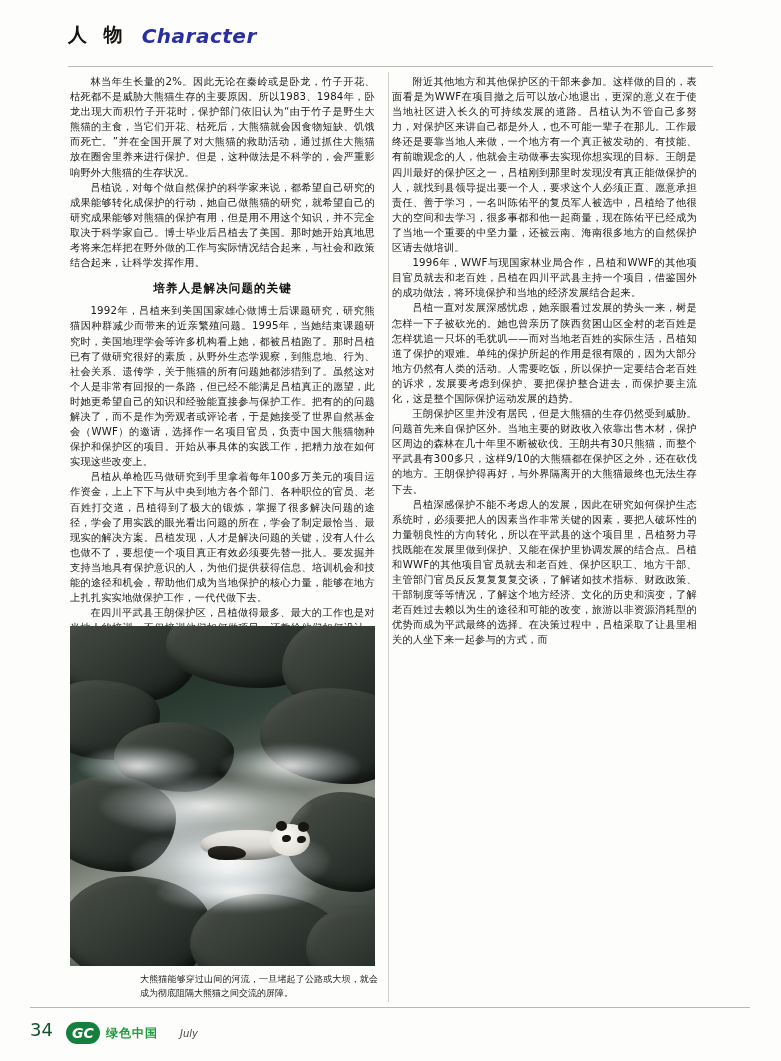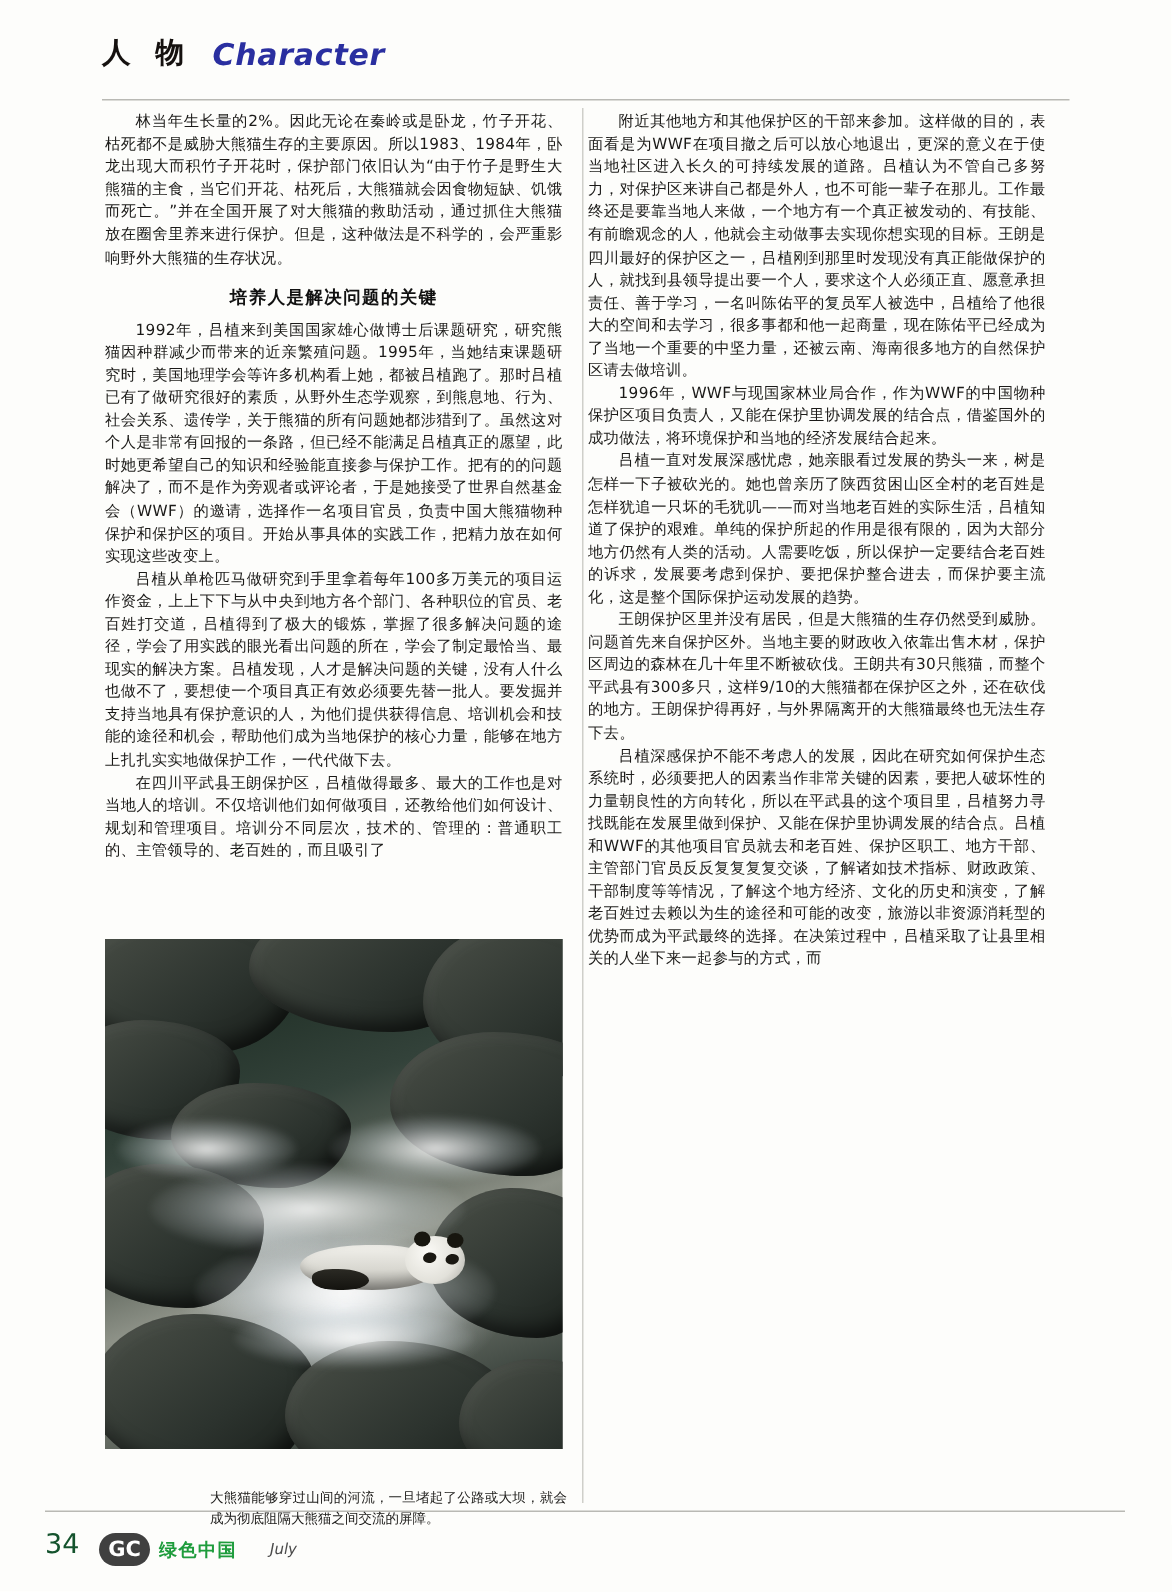--- a/index.html
+++ b/index.html
@@ -174,21 +174,20 @@
   .caption {
     position: absolute;
     left: 140px;
     top: 972px;
     width: 238px;
     font-size: 9px;
     line-height: 14px;
     color: #1b1a18;
     text-align: justify;
     font-family: "DejaVu Sans", sans-serif;
-    margin-top: 20px;
   }
 
   
   .page-number {
     position: absolute;
     left: 30px;
     top: 1019px;
     font-size: 18px;
     color: #14532d;
     font-family: "DejaVu Sans", sans-serif;
@@ -198,29 +197,30 @@
     left: 66px;
     top: 1022px;
     display: flex;
     align-items: center;
     gap: 6px;
   }
   .gc-badge {
     width: 34px;
     height: 22px;
     border-radius: 11px;
-    background: #404040;
+    background: #15803d;
     color: #fff;
     font-weight: bold;
     font-size: 14px;
     display: flex;
     align-items: center;
     justify-content: center;
     letter-spacing: 0px;
     font-family: "DejaVu Sans", sans-serif;
+    font-style: italic;
   }
   .footer-cn {
     font-size: 12px;
     color: #1e9c3c;
     font-weight: bold;
     letter-spacing: 1px;
   }
   .footer-month {
     font-size: 10px;
     color: #4a4a4a;
@@ -237,29 +237,30 @@
     <span class="header-cn">人 物</span>
     <span class="header-en">Character</span>
   </div>
 
   <div class="rule-top"></div>
   <div class="rule-mid"></div>
   <div class="rule-bottom"></div>
 
   <div class="col col-left">
     <p>林当年生长量的2%。因此无论在秦岭或是卧龙，竹子开花、枯死都不是威胁大熊猫生存的主要原因。所以1983、1984年，卧龙出现大而积竹子开花时，保护部门依旧认为“由于竹子是野生大熊猫的主食，当它们开花、枯死后，大熊猫就会因食物短缺、饥饿而死亡。”并在全国开展了对大熊猫的救助活动，通过抓住大熊猫放在圈舍里养来进行保护。但是，这种做法是不科学的，会严重影响野外大熊猫的生存状况。</p>
+    <p>吕植说，对每个做自然保护的科学家来说，都希望自己研究的成果能够转化成保护的行动，她自己做熊猫的研究，就希望自己的研究成果能够对熊猫的保护有用，但是用不用这个知识，并不完全取决于科学家自己。博士毕业后吕植去了美国。那时她开始真地思考将来怎样把在野外做的工作与实际情况结合起来，与社会和政策结合起来，让科学发挥作用。</p>
     <div class="subhead">培养人是解决问题的关键</div>
     <p>1992年，吕植来到美国国家雄心做博士后课题研究，研究熊猫因种群减少而带来的近亲繁殖问题。1995年，当她结束课题研究时，美国地理学会等许多机构看上她，都被吕植跑了。那时吕植已有了做研究很好的素质，从野外生态学观察，到熊息地、行为、社会关系、遗传学，关于熊猫的所有问题她都涉猎到了。虽然这对个人是非常有回报的一条路，但已经不能满足吕植真正的愿望，此时她更希望自己的知识和经验能直接参与保护工作。把有的的问题解决了，而不是作为旁观者或评论者，于是她接受了世界自然基金会（WWF）的邀请，选择作一名项目官员，负责中国大熊猫物种保护和保护区的项目。开始从事具体的实践工作，把精力放在如何实现这些改变上。</p>
     <p>吕植从单枪匹马做研究到手里拿着每年100多万美元的项目运作资金，上上下下与从中央到地方各个部门、各种职位的官员、老百姓打交道，吕植得到了极大的锻炼，掌握了很多解决问题的途径，学会了用实践的眼光看出问题的所在，学会了制定最恰当、最现实的解决方案。吕植发现，人才是解决问题的关键，没有人什么也做不了，要想使一个项目真正有效必须要先替一批人。要发掘并支持当地具有保护意识的人，为他们提供获得信息、培训机会和技能的途径和机会，帮助他们成为当地保护的核心力量，能够在地方上扎扎实实地做保护工作，一代代做下去。</p>
     <p>在四川平武县王朗保护区，吕植做得最多、最大的工作也是对当地人的培训。不仅培训他们如何做项目，还教给他们如何设计、规划和管理项目。培训分不同层次，技术的、管理的：普通职工的、主管领导的、老百姓的，而且吸引了</p>
   </div>
 
   <div class="col col-right">
     <p>附近其他地方和其他保护区的干部来参加。这样做的目的，表面看是为WWF在项目撤之后可以放心地退出，更深的意义在于使当地社区进入长久的可持续发展的道路。吕植认为不管自己多努力，对保护区来讲自己都是外人，也不可能一辈子在那儿。工作最终还是要靠当地人来做，一个地方有一个真正被发动的、有技能、有前瞻观念的人，他就会主动做事去实现你想实现的目标。王朗是四川最好的保护区之一，吕植刚到那里时发现没有真正能做保护的人，就找到县领导提出要一个人，要求这个人必须正直、愿意承担责任、善于学习，一名叫陈佑平的复员军人被选中，吕植给了他很大的空间和去学习，很多事都和他一起商量，现在陈佑平已经成为了当地一个重要的中坚力量，还被云南、海南很多地方的自然保护区请去做培训。</p>
-    <p>1996年，WWF与现国家林业局合作，作为WWF的中国物种保护区项目负责人，又能在保护里协调发展的结合点，借鉴国外的成功做法，将环境保护和当地的经济发展结合起来。</p>
+    <p>1996年，WWF与现国家林业局合作，吕植和WWF的其他项目官员就去和老百姓，吕植在四川平武县主持一个项目，借鉴国外的成功做法，将环境保护和当地的经济发展结合起来。</p>
     <p>吕植一直对发展深感忧虑，她亲眼看过发展的势头一来，树是怎样一下子被砍光的。她也曾亲历了陕西贫困山区全村的老百姓是怎样犹追一只坏的毛犹叽——而对当地老百姓的实际生活，吕植知道了保护的艰难。单纯的保护所起的作用是很有限的，因为大部分地方仍然有人类的活动。人需要吃饭，所以保护一定要结合老百姓的诉求，发展要考虑到保护、要把保护整合进去，而保护要主流化，这是整个国际保护运动发展的趋势。</p>
     <p>王朗保护区里并没有居民，但是大熊猫的生存仍然受到威胁。问题首先来自保护区外。当地主要的财政收入依靠出售木材，保护区周边的森林在几十年里不断被砍伐。王朗共有30只熊猫，而整个平武县有300多只，这样9/10的大熊猫都在保护区之外，还在砍伐的地方。王朗保护得再好，与外界隔离开的大熊猫最终也无法生存下去。</p>
     <p>吕植深感保护不能不考虑人的发展，因此在研究如何保护生态系统时，必须要把人的因素当作非常关键的因素，要把人破坏性的力量朝良性的方向转化，所以在平武县的这个项目里，吕植努力寻找既能在发展里做到保护、又能在保护里协调发展的结合点。吕植和WWF的其他项目官员就去和老百姓、保护区职工、地方干部、主管部门官员反反复复复复交谈，了解诸如技术指标、财政政策、干部制度等等情况，了解这个地方经济、文化的历史和演变，了解老百姓过去赖以为生的途径和可能的改变，旅游以非资源消耗型的优势而成为平武最终的选择。在决策过程中，吕植采取了让县里相关的人坐下来一起参与的方式，而</p>
   </div>
 
   <div class="photo-wrap">
     <div class="photo">
       <div class="rock" style="left:-20px; top:-14px; width:150px; height:90px;"></div>
       <div class="rock" style="left:96px; top:-24px; width:160px; height:86px;"></div>
       <div class="rock" style="left:212px; top:-10px; width:130px; height:104px;"></div>

